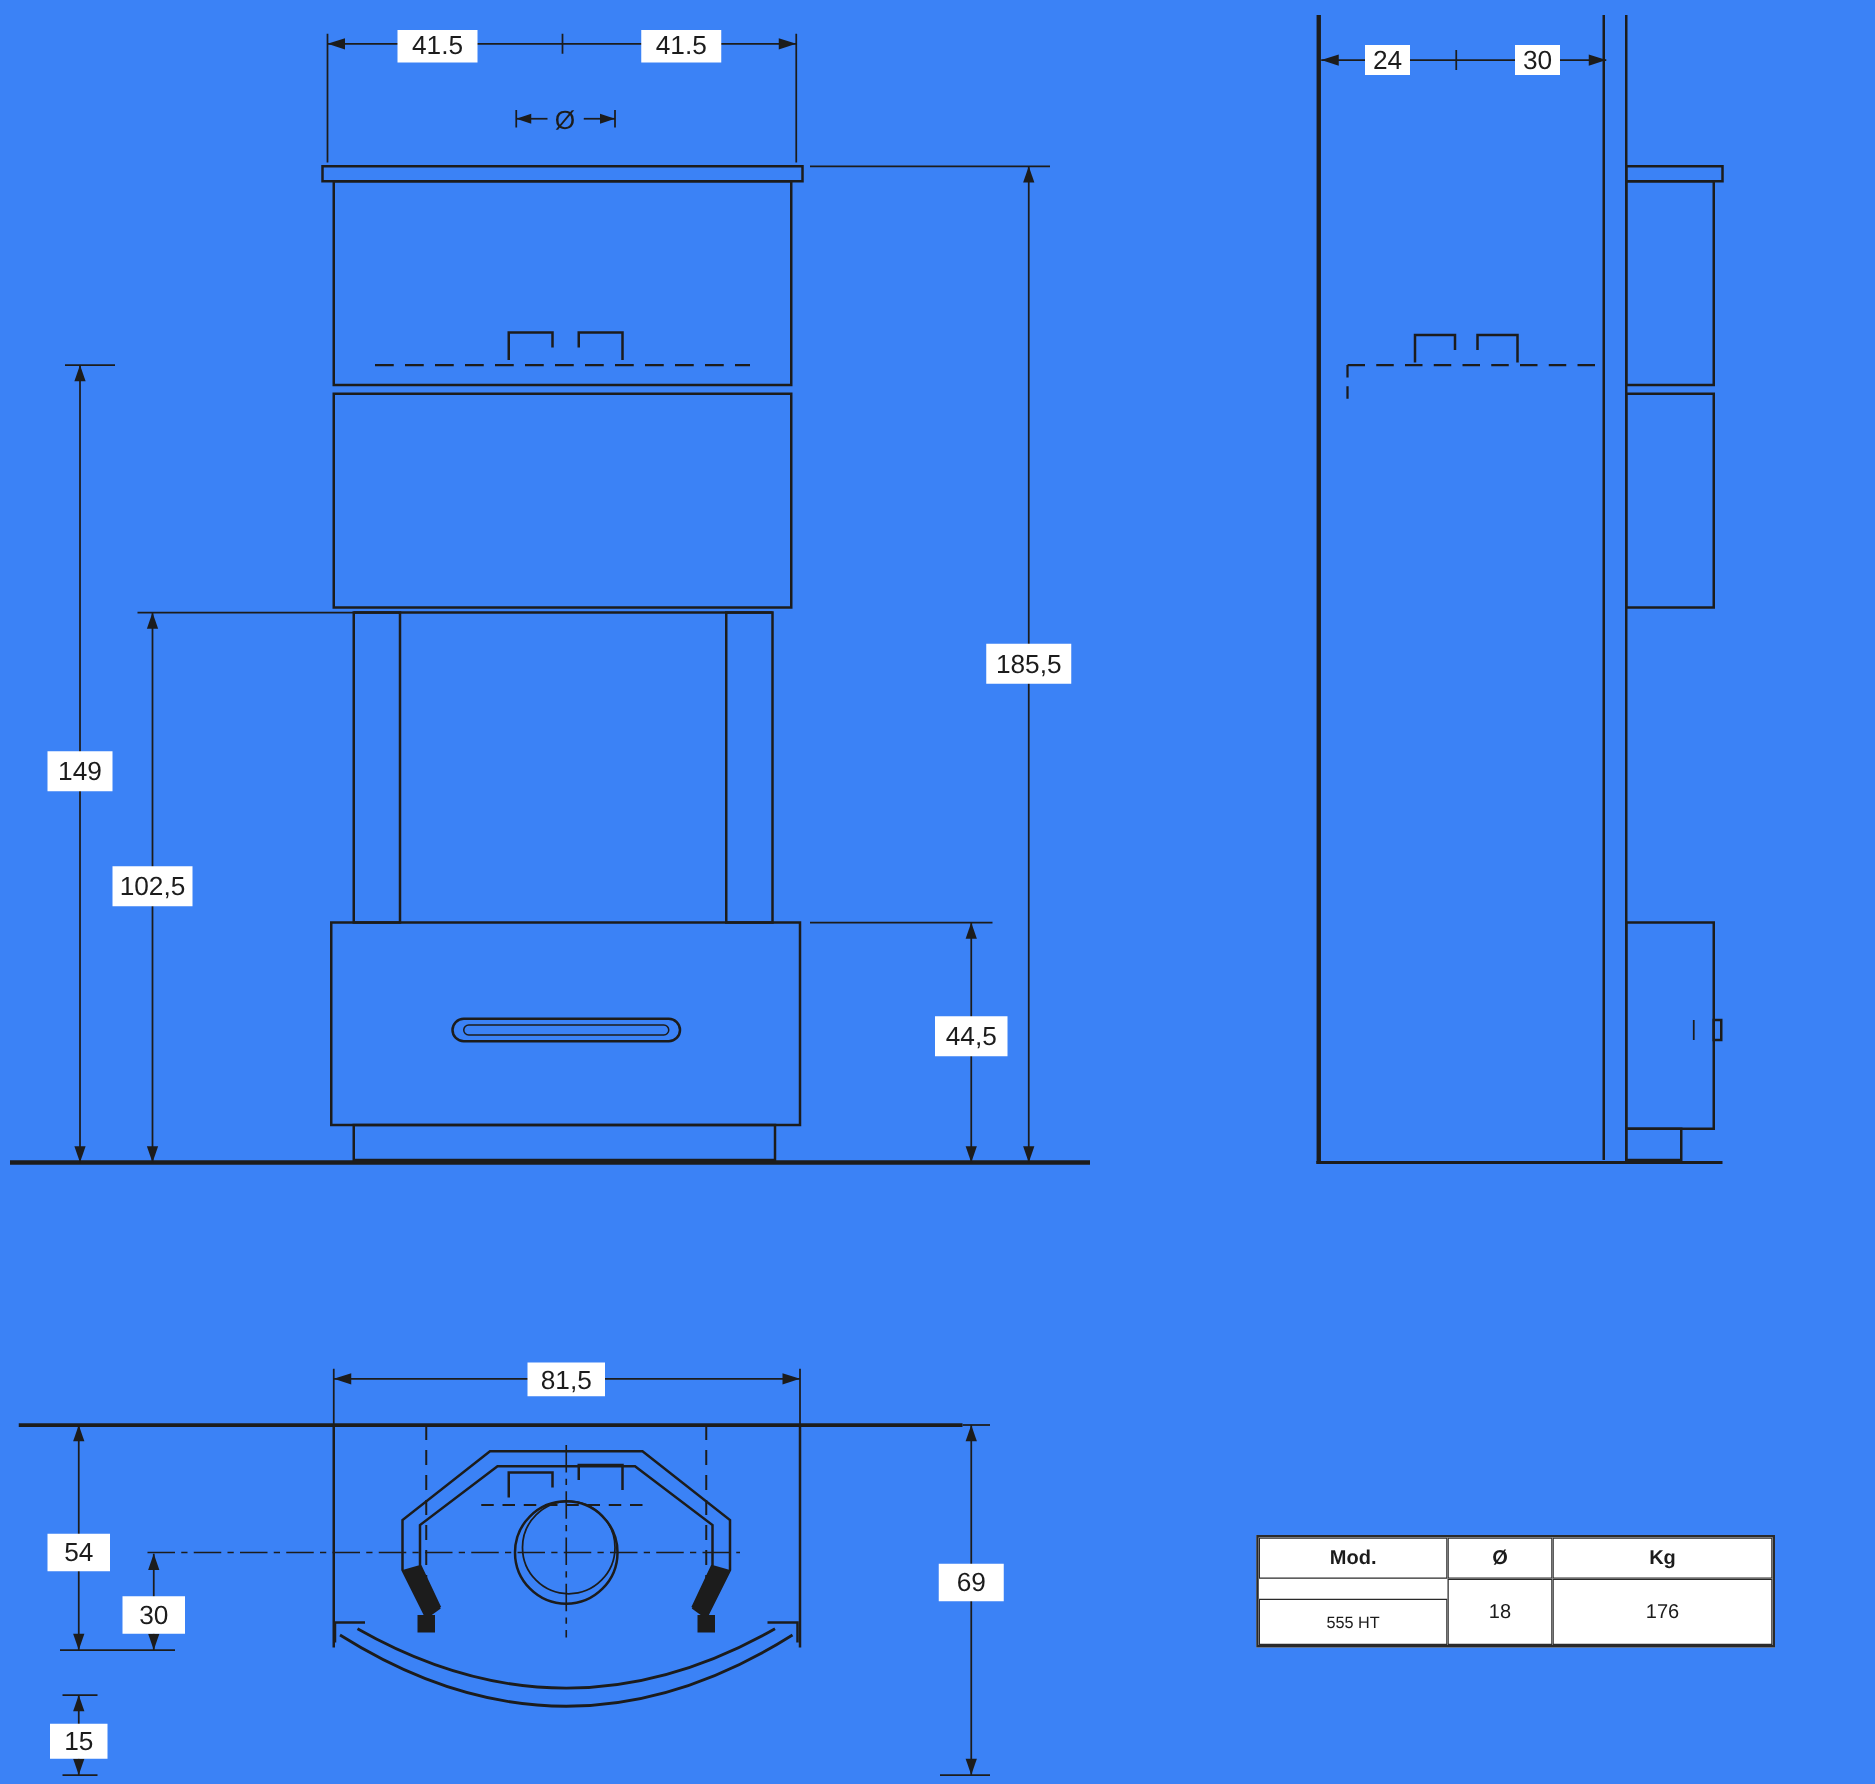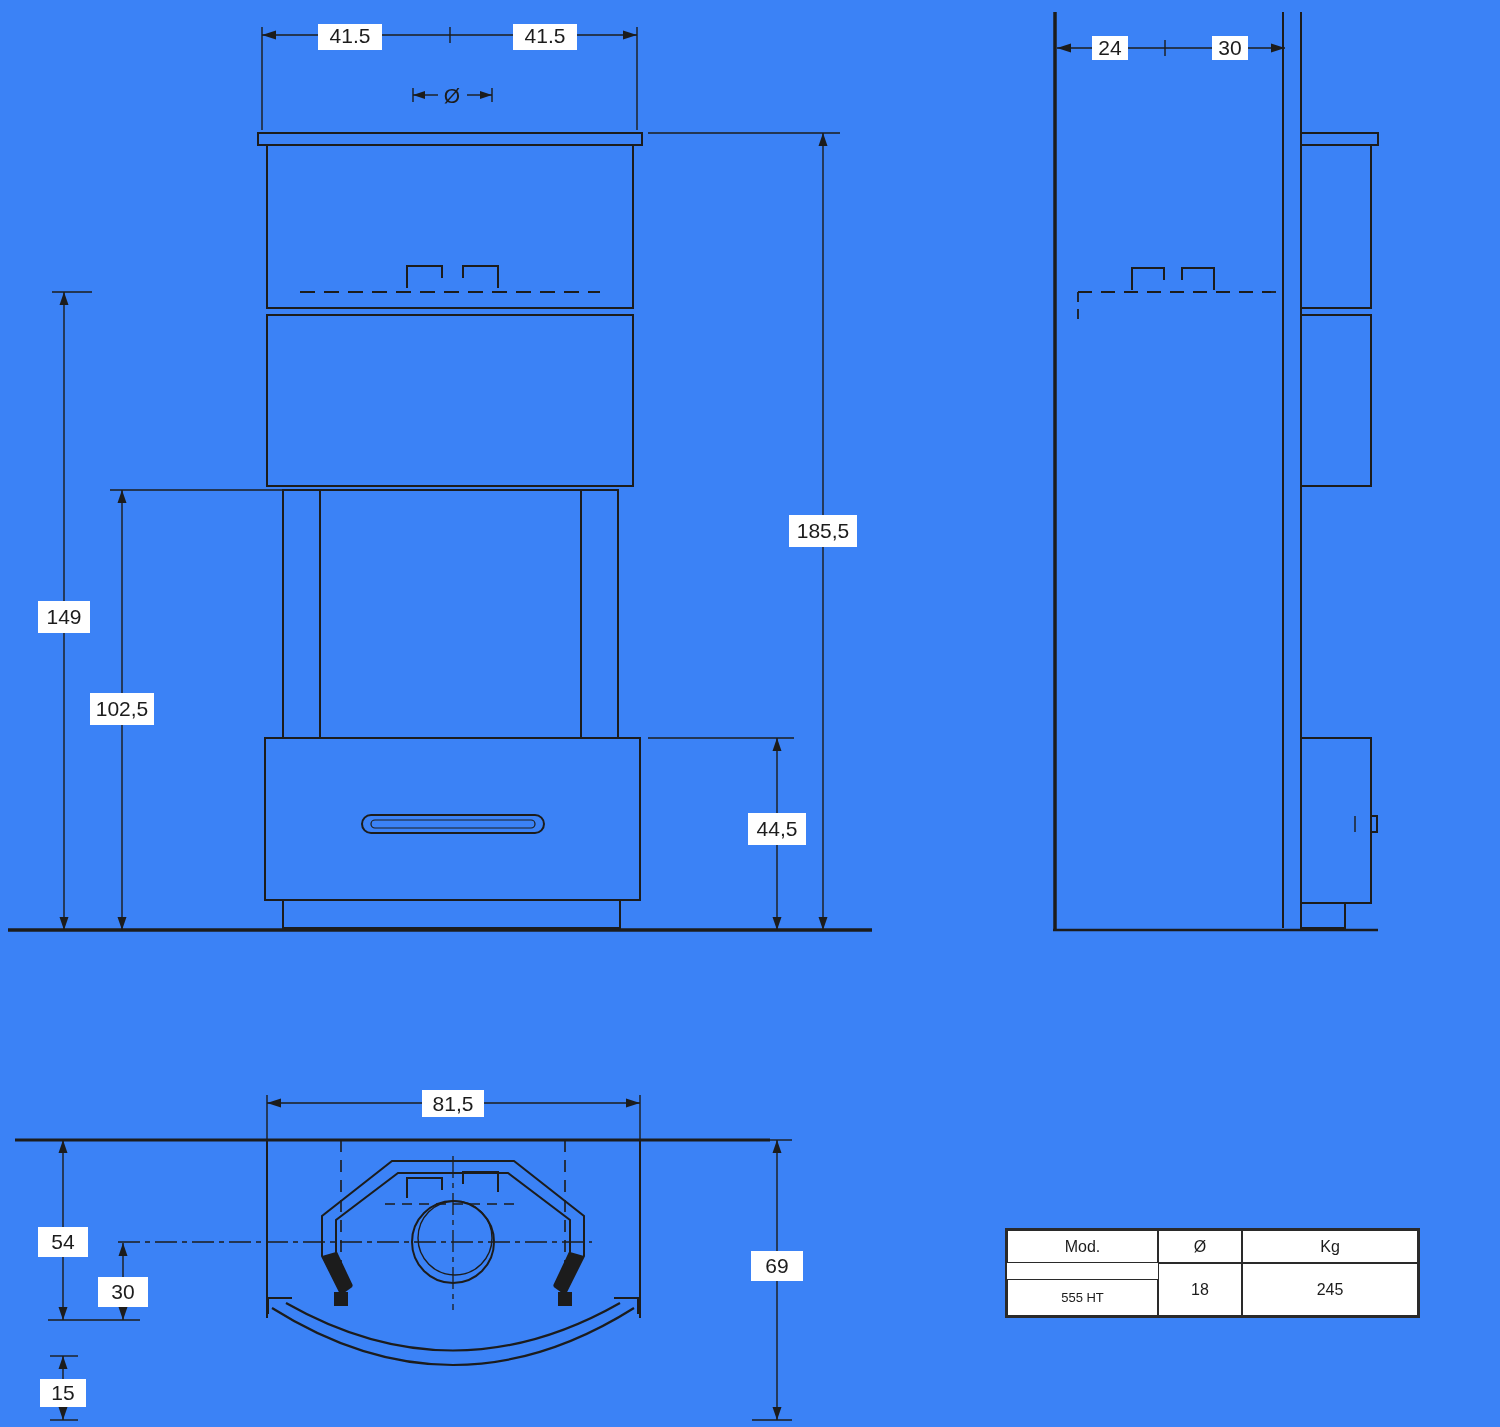--- a/index.html
+++ b/index.html
@@ -45,21 +45,21 @@
   .st-cell {
     border: 1px solid #2a2a2a;
     display: flex;
     align-items: center;
     justify-content: center;
     color: #1c1c1c;
     box-sizing: border-box;
     background: #ffffff;
   }
   .st-head {
-    font-weight: normal;
+    font-weight: bold;
     font-size: 16px;
   }
   .st-data {
     font-size: 16px;
   }
   .st-model {
     font-size: 13px;
     margin-top: 16px;
   }
 </style>
@@ -246,16 +246,16 @@
   </g>
 
 </svg>
 
 <div class="spec-table">
   <div class="st-cell st-head">Mod.</div>
   <div class="st-cell st-head">Ø</div>
   <div class="st-cell st-head">Kg</div>
   <div class="st-cell st-data st-model">555 HT</div>
   <div class="st-cell st-data">18</div>
-  <div class="st-cell st-data">245</div>
+  <div class="st-cell st-data">176</div>
 </div>
 
 </div>
 
 </body></html>

